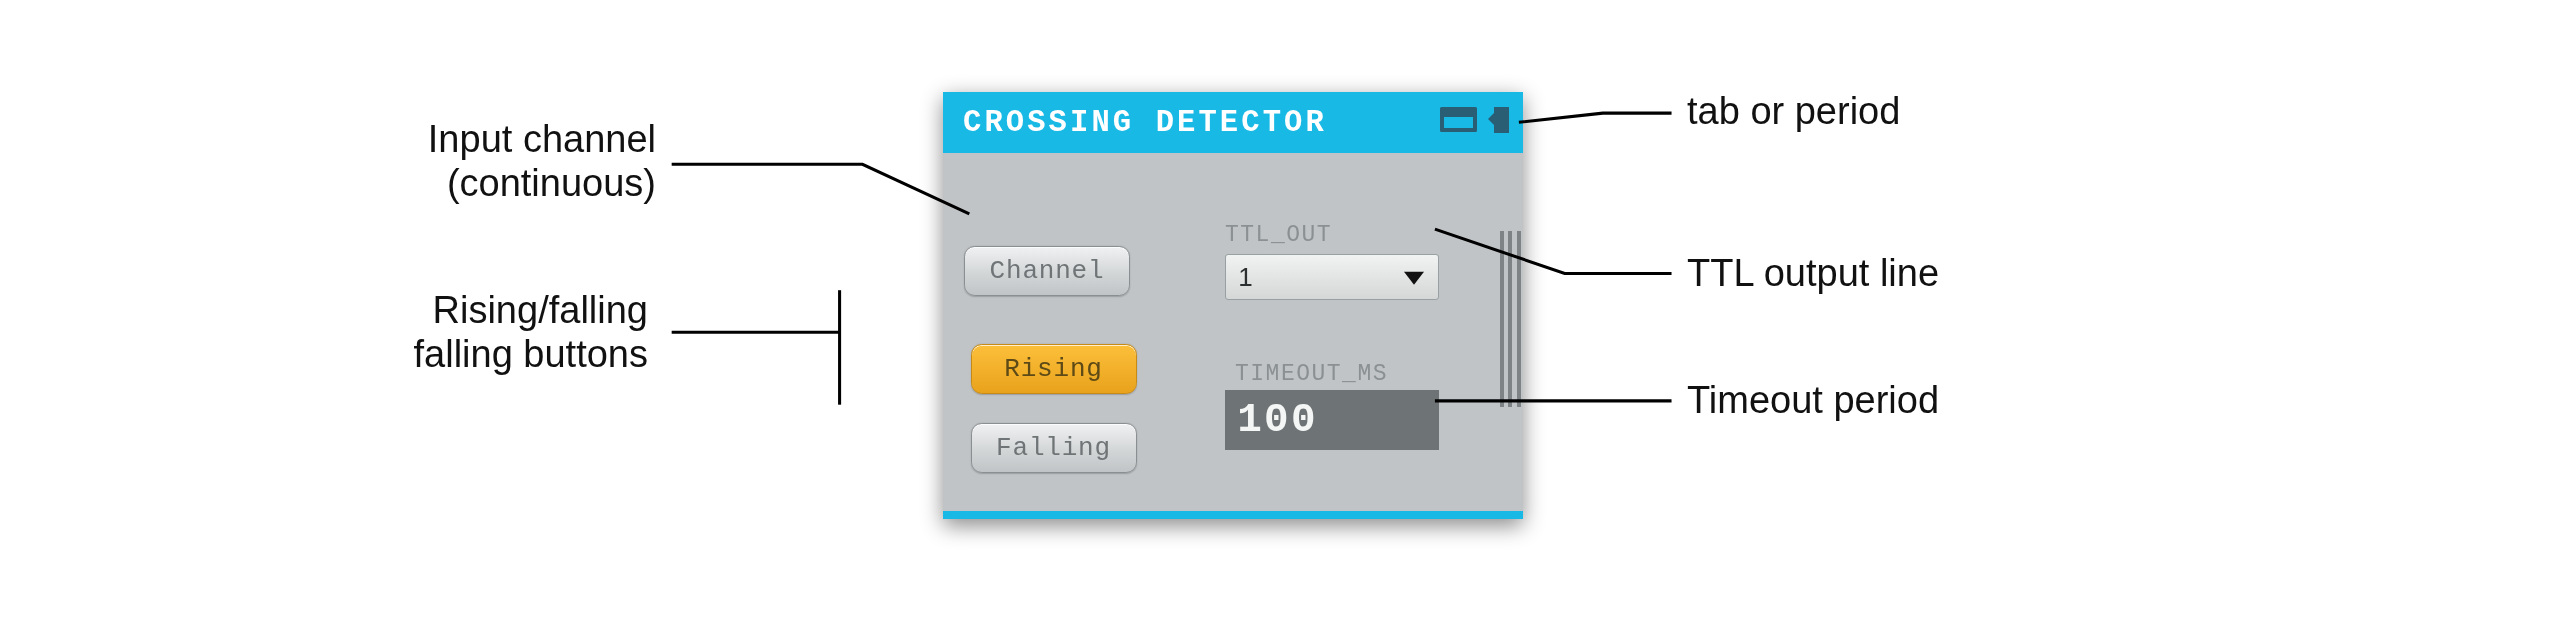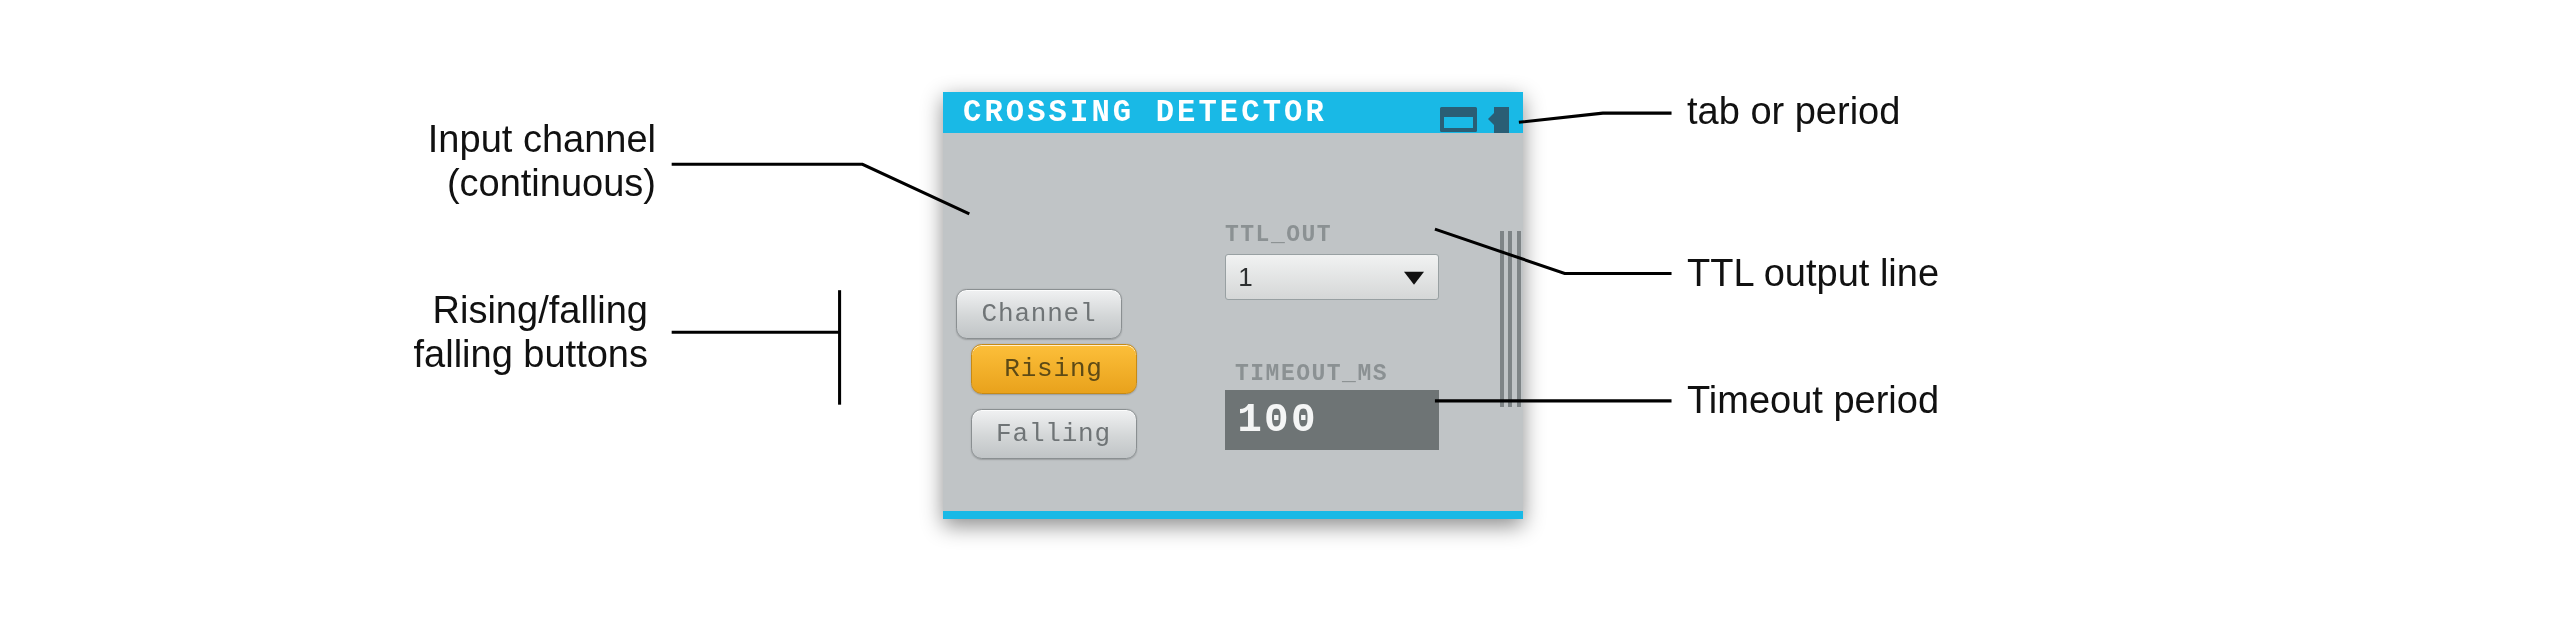--- a/index.html
+++ b/index.html
@@ -22,21 +22,21 @@
     width: 580px;
     height: 427px;
     background: #c0c4c6;
     border-radius: 3.1px;
     box-shadow: 0 6.1px 21.4px rgba(0,0,0,.45);
   }
 
   .panel-titlebar {
     position: absolute;
     left: 0; top: 0; right: 0;
-    height: 41px;
+    height: 61px;
     background: #19b9e6;
     padding-left: 20px;
     display: flex;
     align-items: center;
   }
   .panel-title {
     color: #ffffff;
     font-family: "Courier New", monospace;
     font-weight: 700;
     font-size: 30.5px;
@@ -152,21 +152,21 @@
     width: 0; height: 0;
     border-left: 10.7px solid transparent;
     border-right: 10.7px solid transparent;
     border-top: 13.7px solid #111;
   }
 
   
   .sec-label {
     font-family: "Courier New", monospace;
     font-size: 23px;
-    font-weight: 700;
+    font-weight: 400;
     letter-spacing: 1.5px;
     color: #8b9193;
   }
 
   
   .numbox {
     width: 214px;
     height: 60px;
     background: #6e7475;
     color: #f4f5f5;
@@ -176,23 +176,23 @@
     letter-spacing: 2.3px;
     border: none;
     padding: 0 12.2px;
     display: flex;
     align-items: center;
     outline: none;
   }
 
   
   .pos { position: absolute; }
-  .channel-btn { left: 13px;  top: 99px; margin-top: 43px; }
+  .channel-btn { left: 21px;  top: 99px; }
   .rising-btn  { left: 27.5px;  top: 197px; }
-  .falling-btn { left: 27.5px;  top: 262px; }
+  .falling-btn { left: 27.5px;  top: 276px; }
 
   .ttl-label   { left: 282px; top: 75px;  }
   .ttl-select  { left: 282px; top: 107px; }
   .tmo-label   { left: 292px; top: 214px; }
   .tmo-input   { left: 282px; top: 243px; }
 
   
   .callout {
     position: absolute;
     font-family: "Segoe UI", Arial, sans-serif;

